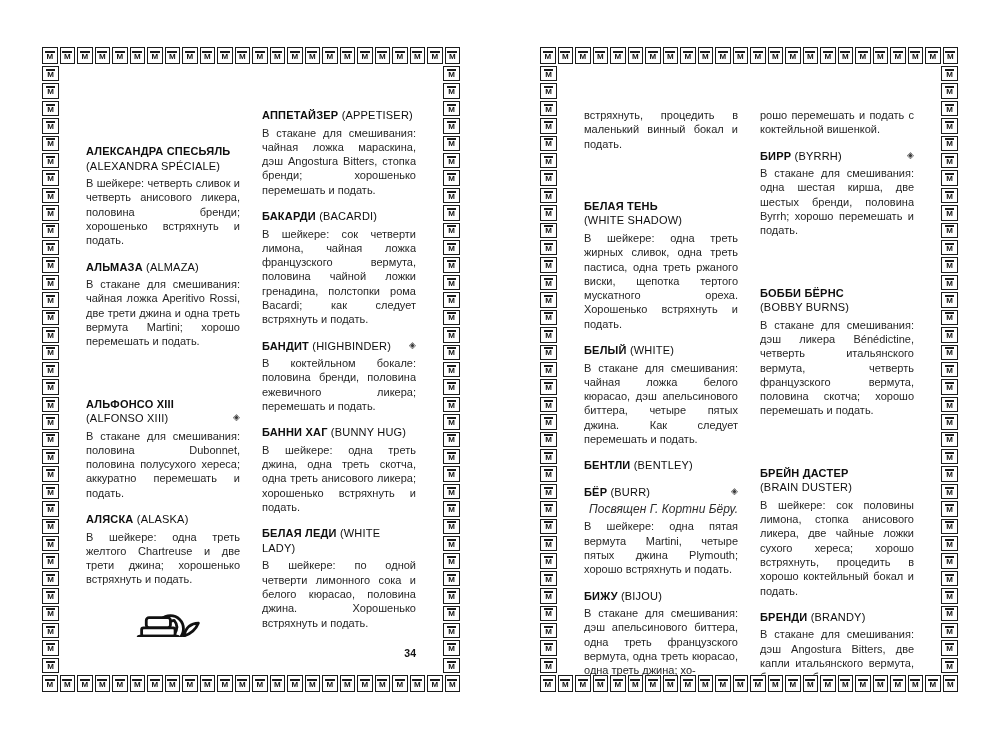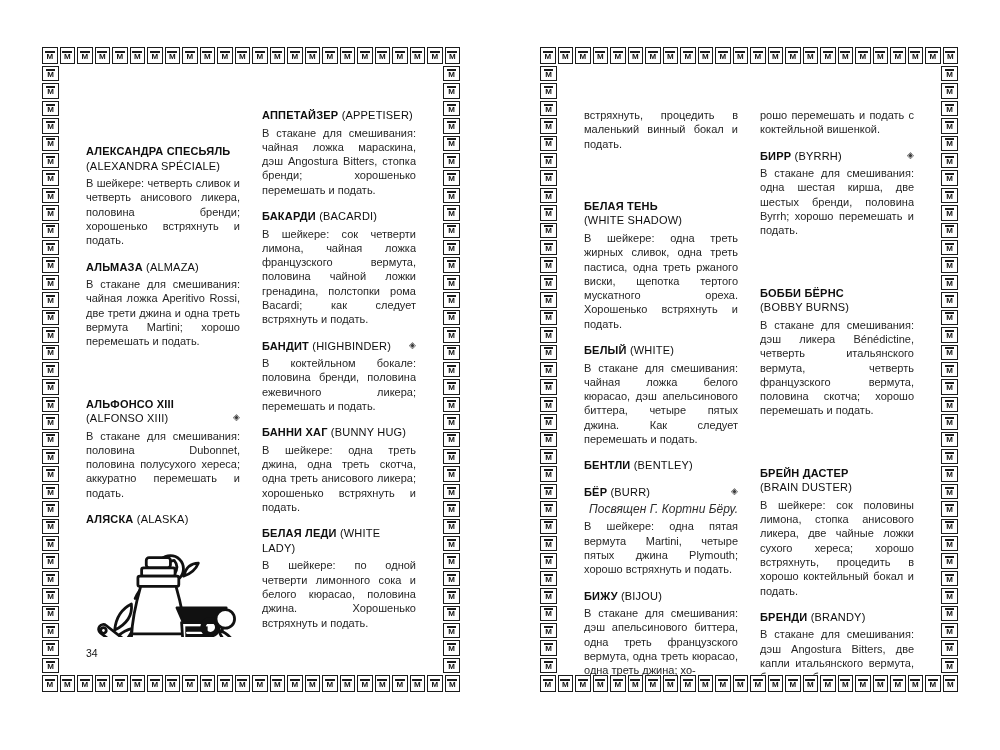--- a/index.html
+++ b/index.html
@@ -55,21 +55,21 @@
     font-size: 12px; color: #2e2e2e; margin-top: 3px;
   }
   .body {
     font-size: 11px; line-height: 1.3; text-align: justify;
     color: #262626; margin-top: 3px;
     overflow-wrap: break-word;
   }
   .entry.no-title .body { margin-top: 0; }
 
   .pagenum {
-    height: 38px; text-align: left; font-weight: 400; font-size: 10.5px;
+    height: 38px; text-align: right; font-weight: 700; font-size: 10.5px;
     color: #111; padding-top: 10px; box-sizing: border-box;
   }
 
   .illustration { display: block; margin: 4px auto 0 auto; }
 </style>
 </head>
 <body>
 
 <div class="spread">
 
@@ -470,20 +470,21 @@
                   </div>
                 </div>
                 <div class="body">В стакане для смешивания: половина Dubonnet, половина полусухого хереса; аккуратно перемешать и подать.</div>
               </div>
               <div class="entry">
                 <div>
                   <div class="t-line">
                     <span><span class="t-name">АЛЯСКА</span><span class="t-latin">&nbsp;(ALASKA)</span></span>
                   </div>
                 </div>
+                <div class="body">В шейкере: одна треть желтого Chartreuse и две трети джина; хорошенько встряхнуть и подать.</div>
               </div>
             </div>
 
           <svg class="illustration" viewBox="0 0 160 170" width="150" height="158" aria-hidden="true">
             <g stroke="#111" fill="#fff" stroke-width="3" stroke-linejoin="round" stroke-linecap="round">
 
               <path d="M20,120 Q30,100 48,96 Q40,116 20,120 Z"></path>
               <path d="M28,98 Q30,78 46,70 Q48,88 28,98 Z"></path>
               <path d="M50,64 Q58,46 74,44 Q70,62 50,64 Z"></path>
               <path d="M34,132 Q48,122 60,124 Q50,138 34,132 Z"></path>

